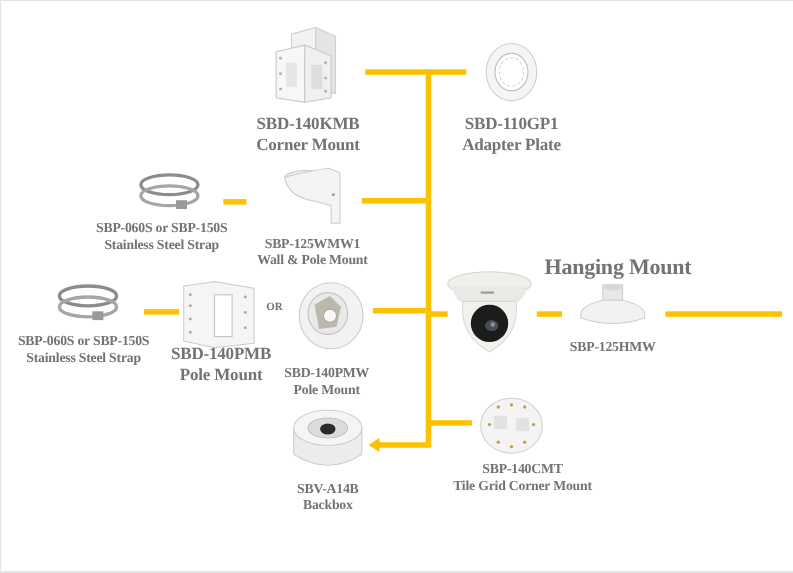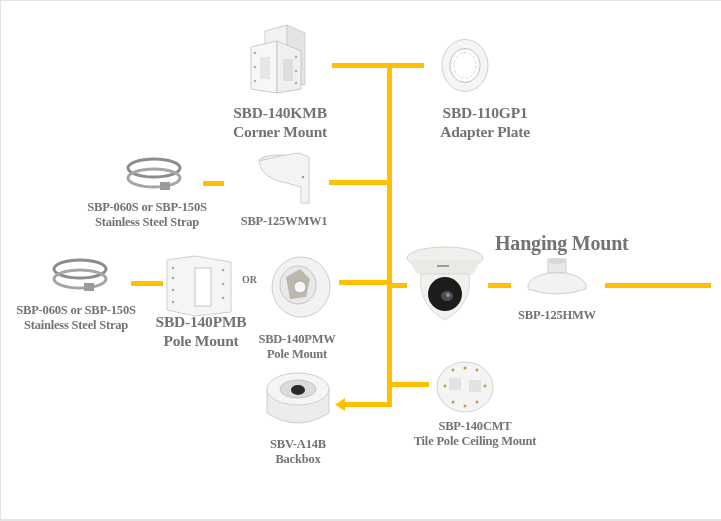--- a/index.html
+++ b/index.html
@@ -56,21 +56,21 @@
   <div class="lbl lg" style="left:229px;top:103px;width:100px;">
     <div>SBD-140KMB</div>
     <div>Corner Mount</div>
   </div>
 
   <svg class="prod" style="left:439px;top:37px;" width="50" height="55" viewBox="0 0 50 55">
     <ellipse cx="25" cy="27.5" rx="23" ry="26" fill="#f5f5f5" stroke="#cfcfcf"></ellipse>
     <ellipse cx="25" cy="27.5" rx="15" ry="17" fill="#ffffff" stroke="#bdbdbd"></ellipse>
     <ellipse cx="25" cy="27.5" rx="11" ry="13" fill="none" stroke="#d6d6d6" stroke-dasharray="3 2"></ellipse>
   </svg>
-  <div class="lbl lg" style="left:414px;top:103px;width:100px;margin-left:20px;">
+  <div class="lbl lg" style="left:414px;top:103px;width:100px;">
     <div>SBD-110GP1</div>
     <div>Adapter Plate</div>
   </div>
 
   <svg class="prod" style="left:125px;top:155px;" width="56" height="40" viewBox="0 0 56 40">
     <ellipse cx="28" cy="12" rx="26" ry="9" fill="none" stroke="#8c8c8c" stroke-width="3"></ellipse>
     <ellipse cx="28" cy="22" rx="26" ry="9" fill="none" stroke="#a6a6a6" stroke-width="3"></ellipse>
     <rect x="34" y="26" width="10" height="8" fill="#9a9a9a"></rect>
   </svg>
   <div class="lbl sm" style="left:76px;top:199px;width:140px;">
@@ -78,20 +78,21 @@
     <div>Stainless Steel Strap</div>
   </div>
 
   <svg class="prod" style="left:256px;top:152px;" width="60" height="52" viewBox="0 0 60 52">
     <ellipse cx="22" cy="8" rx="20" ry="6" fill="#eeeeee" stroke="#c9c9c9"></ellipse>
     <path d="M2,8 Q4,26 30,30 L44,34 L44,50 L52,50 L52,4 L42,0 Q26,2 2,8 Z" fill="#f4f4f4" stroke="#cccccc"></path>
     <circle cx="46" cy="24" r="1.3" fill="#999"></circle>
   </svg>
   <div class="lbl sm" style="left:218px;top:213px;width:130px;">
     <div>SBP-125WMW1</div>
+    <div>Wall &amp; Pole Mount</div>
   </div>
 
   <svg class="prod" style="left:51px;top:256px;" width="56" height="40" viewBox="0 0 56 40">
     <ellipse cx="28" cy="12" rx="26" ry="9" fill="none" stroke="#8c8c8c" stroke-width="3"></ellipse>
     <ellipse cx="28" cy="22" rx="26" ry="9" fill="none" stroke="#a6a6a6" stroke-width="3"></ellipse>
     <rect x="32" y="26" width="10" height="8" fill="#9a9a9a"></rect>
   </svg>
   <div class="lbl sm" style="left:4px;top:302px;width:142px;">
     <div>SBP-060S or SBP-150S</div>
     <div>Stainless Steel Strap</div>
@@ -168,16 +169,16 @@
         <circle cx="10" cy="26" r="1.5"></circle>
         <circle cx="50" cy="26" r="1.5"></circle>
         <circle cx="18" cy="42" r="1.5"></circle>
         <circle cx="42" cy="42" r="1.5"></circle>
         <circle cx="30" cy="8" r="1.5"></circle>
         <circle cx="30" cy="46" r="1.5"></circle>
       </g>
   </svg>
   <div class="lbl sm" style="left:404px;top:418px;width:140px;">
     <div>SBP-140CMT</div>
-    <div>Tile Pole Ceiling Mount</div>
+    <div>Tile Grid Corner Mount</div>
   </div>
 
 </div>
 
 </body></html>

